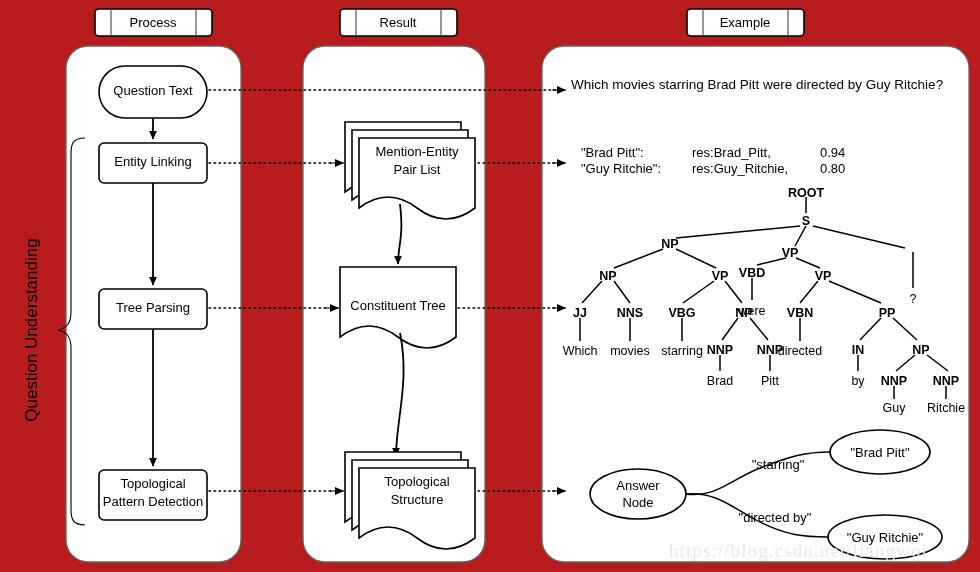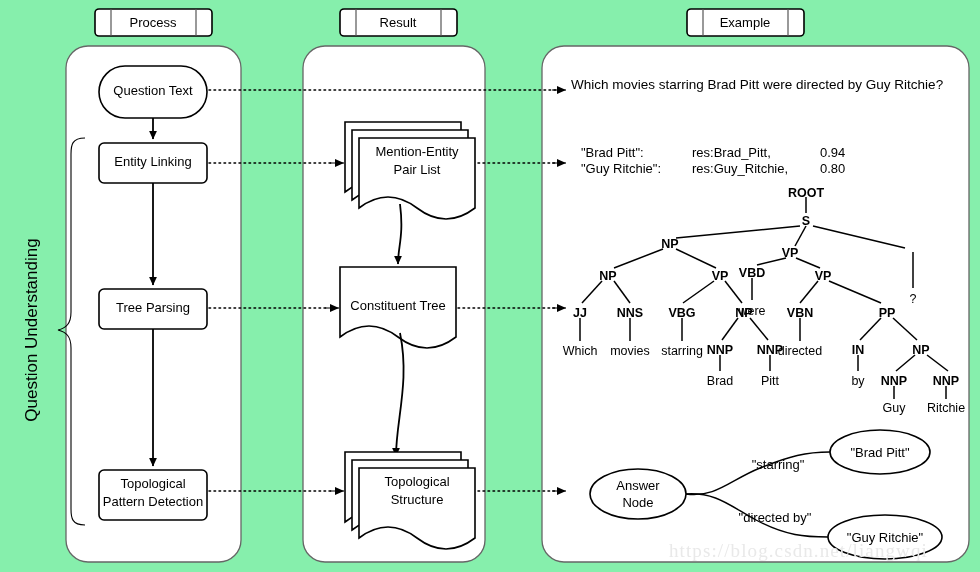--- a/index.html
+++ b/index.html
@@ -3,21 +3,21 @@
 <meta charset="utf-8">
 <style>
   html,body{margin:0;padding:0;background:#ffffff;}
   body{
     font-family:"Liberation Sans","DejaVu Sans",sans-serif;
     -webkit-font-smoothing:antialiased;
   }
   #canvas{
     position:relative;
     width:980px;height:572px;
-    background:#86efac;
+    background:#b91c1c;
     overflow:hidden;
   }
   svg#diagram{position:absolute;left:0;top:0;width:980px;height:572px;}
   .lbl{
     font-family:"Liberation Sans","DejaVu Sans",sans-serif;
     fill:#000000;
   }
   .tab-label{font-size:13px;}
   .box-label{font-size:13px;}
   .brace-label{font-size:17px;}

